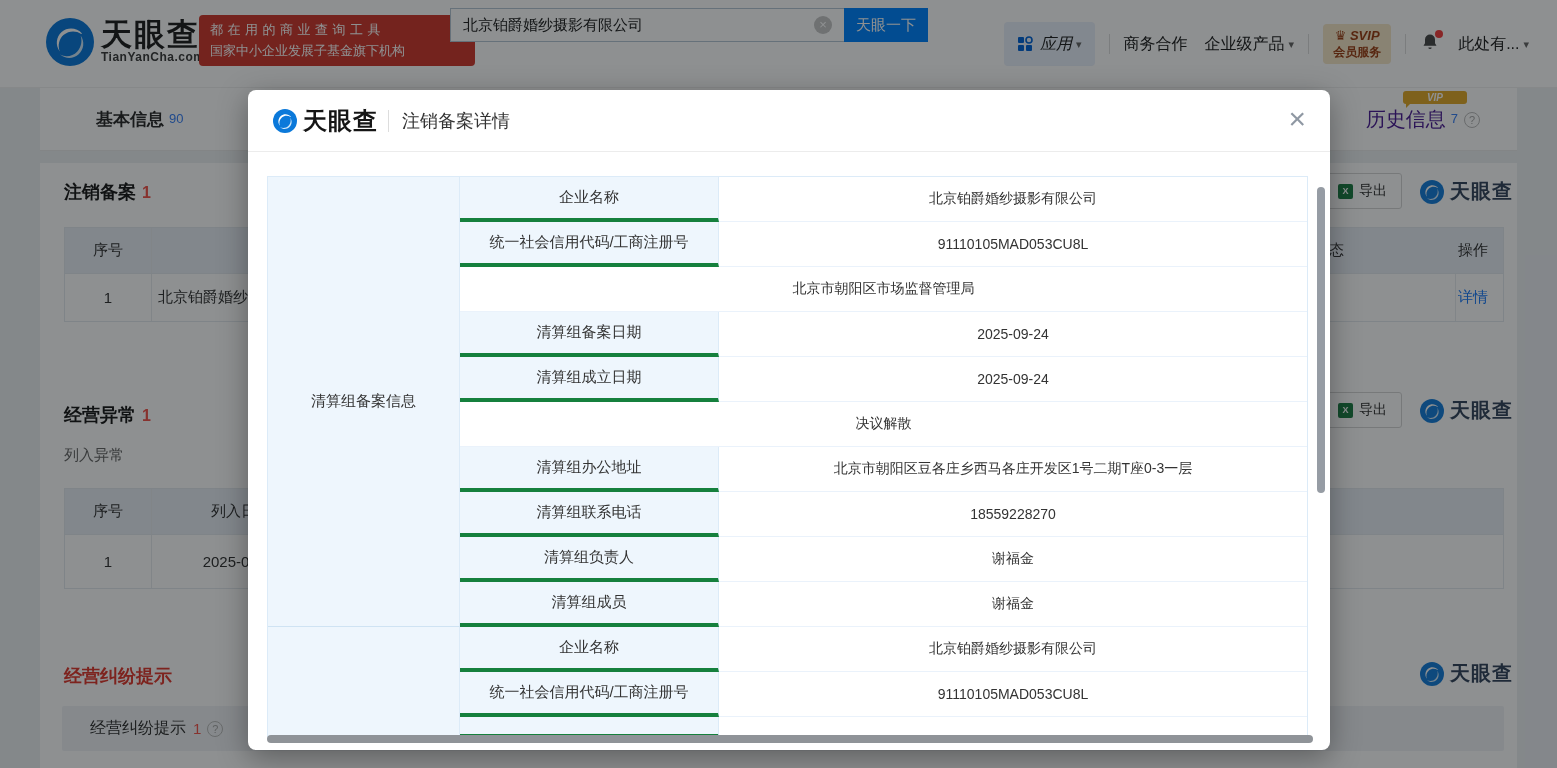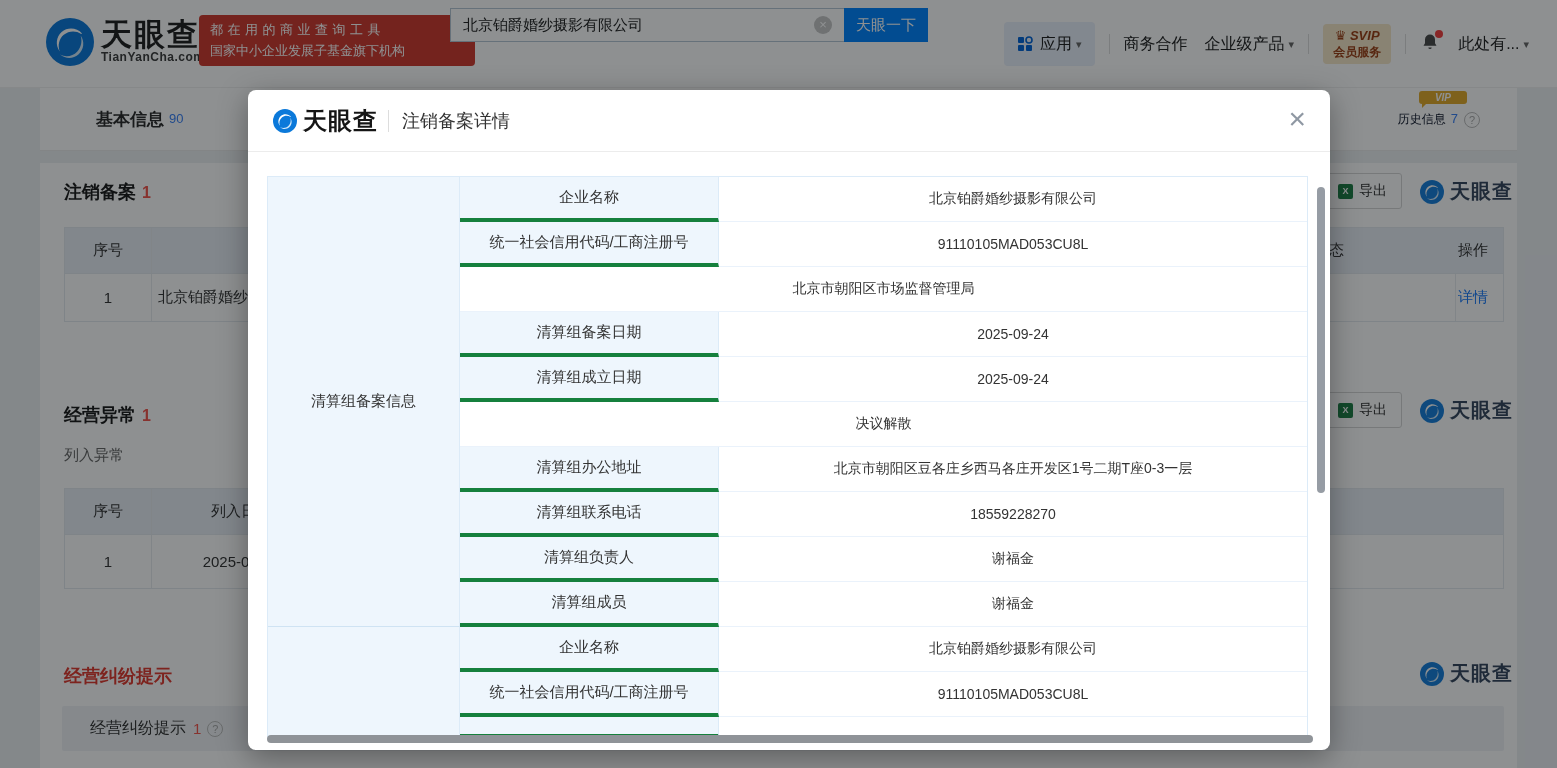--- a/index.html
+++ b/index.html
@@ -32,21 +32,21 @@
   .search-box { position:relative; width:394px; height:34px; }
   .search-box input { width:100%; height:100%; border:1px solid #b7c6d6; border-right:none;
     padding:0 34px 0 12px; font-size:15px; color:#222; outline:none;
     font-family:"Liberation Sans","DejaVu Sans",sans-serif; }
   .clear-btn { position:absolute; right:12px; top:8px; width:18px; height:18px; border-radius:50%;
     background:#c6c6c6; color:#fff; font-size:13px; line-height:17px; text-align:center; cursor:pointer; }
   .search-btn { width:84px; height:34px; background:#0084ff; color:#fff; font-size:15px; border:none;
     cursor:pointer; font-family:"Liberation Sans","DejaVu Sans",sans-serif; }
   .nav-right { position:absolute; right:28px; top:0; height:88px; display:flex; align-items:center; }
   .apps-pill { display:flex; align-items:center; background:#e9f0fb; border-radius:4px;
-    height:44px; padding:0 13px; cursor:pointer; }
+    height:44px; padding:0 13px; cursor:pointer;font-style:italic; }
   .apps-pill svg { width:16px; height:16px; }
   .apps-label { font-size:16px; color:#222; margin:0 4px 0 7px; }
   .caret { font-size:11px; color:#666; }
   .nav-div { width:1px; height:20px; background:#ddd; margin:0 14px; }
   .nav-link { font-size:16px; color:#222; cursor:pointer; white-space:nowrap; }
   .svip-badge { background:#f6e7c8; border-radius:4px; padding:4px 10px; text-align:center;
     color:#9c3f15; cursor:pointer; line-height:1.25; }
   .svip-l1 { font-size:13px; font-weight:bold; font-style:italic; }
   .svip-l2 { font-size:12px; font-weight:bold; }
   .bell-wrap { position:relative; margin:0 10px 0 0; cursor:pointer; }
@@ -58,23 +58,23 @@
 
   
   .tabbar { position:absolute; left:40px; top:88px; width:1477px; height:63px; background:#fff;
     border-bottom:1px solid #ebebeb; z-index:1; }
   .tab-basic { position:absolute; left:56px; top:0; height:63px; display:flex; align-items:center;
     cursor:pointer; }
   .tab-basic-label { font-size:17px; font-weight:600; color:#2a2a2a; }
   .tab-count { font-size:13px; color:#3b82f6; margin-left:5px; position:relative; top:-1px; }
   .tab-history { position:absolute; right:37px; top:0; height:63px; display:flex; align-items:center;
     cursor:pointer; }
-  .tab-history-label { font-size:12px; color:#0f172a; }
+  .tab-history-label { font-size:20px; color:#4c1d95; }
   .vip-tag { position:absolute; right:50px; top:3px; background:#e2aa2b; color:#fff; font-size:10px;
-    font-weight:bold; font-style:italic; padding:1px 16px; border-radius:3px; }
+    font-weight:bold; font-style:italic; padding:1px 24px; border-radius:3px; }
   .vip-tag:after { content:""; position:absolute; left:3px; bottom:-4px; border:4px solid transparent;
     border-top-color:#e2aa2b; border-left-color:#e2aa2b; }
   .q-icon { width:16px; height:16px; border:1px solid #bbb; border-radius:50%; color:#aaa;
     font-size:11px; line-height:14px; text-align:center; margin-left:6px; }
 
   
   .maincard { position:absolute; left:40px; top:163px; width:1477px; height:605px; background:#fff;
     z-index:1; }
   .sec-title { position:absolute; font-size:18px; font-weight:bold; color:#1b1b1b; }
   .sec-count { color:#f2544c; margin-left:6px; font-size:16px; }

